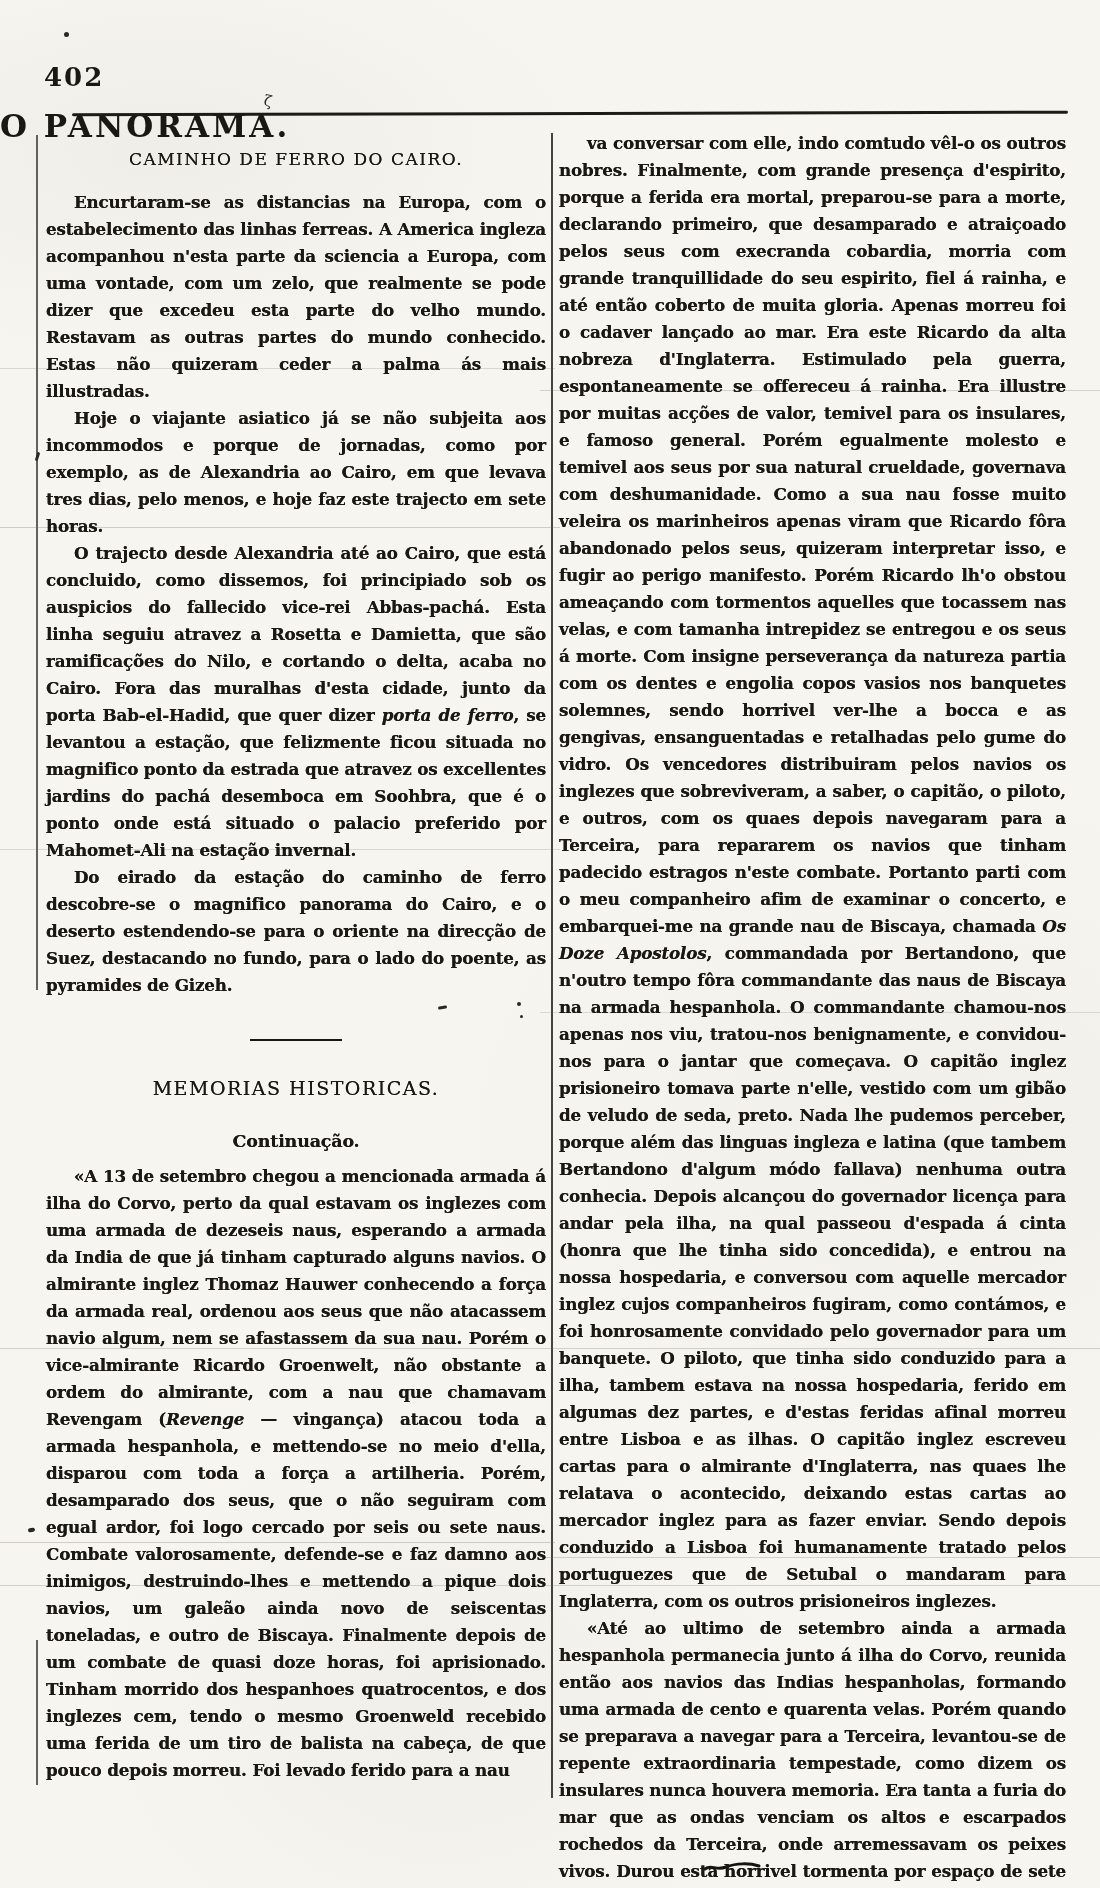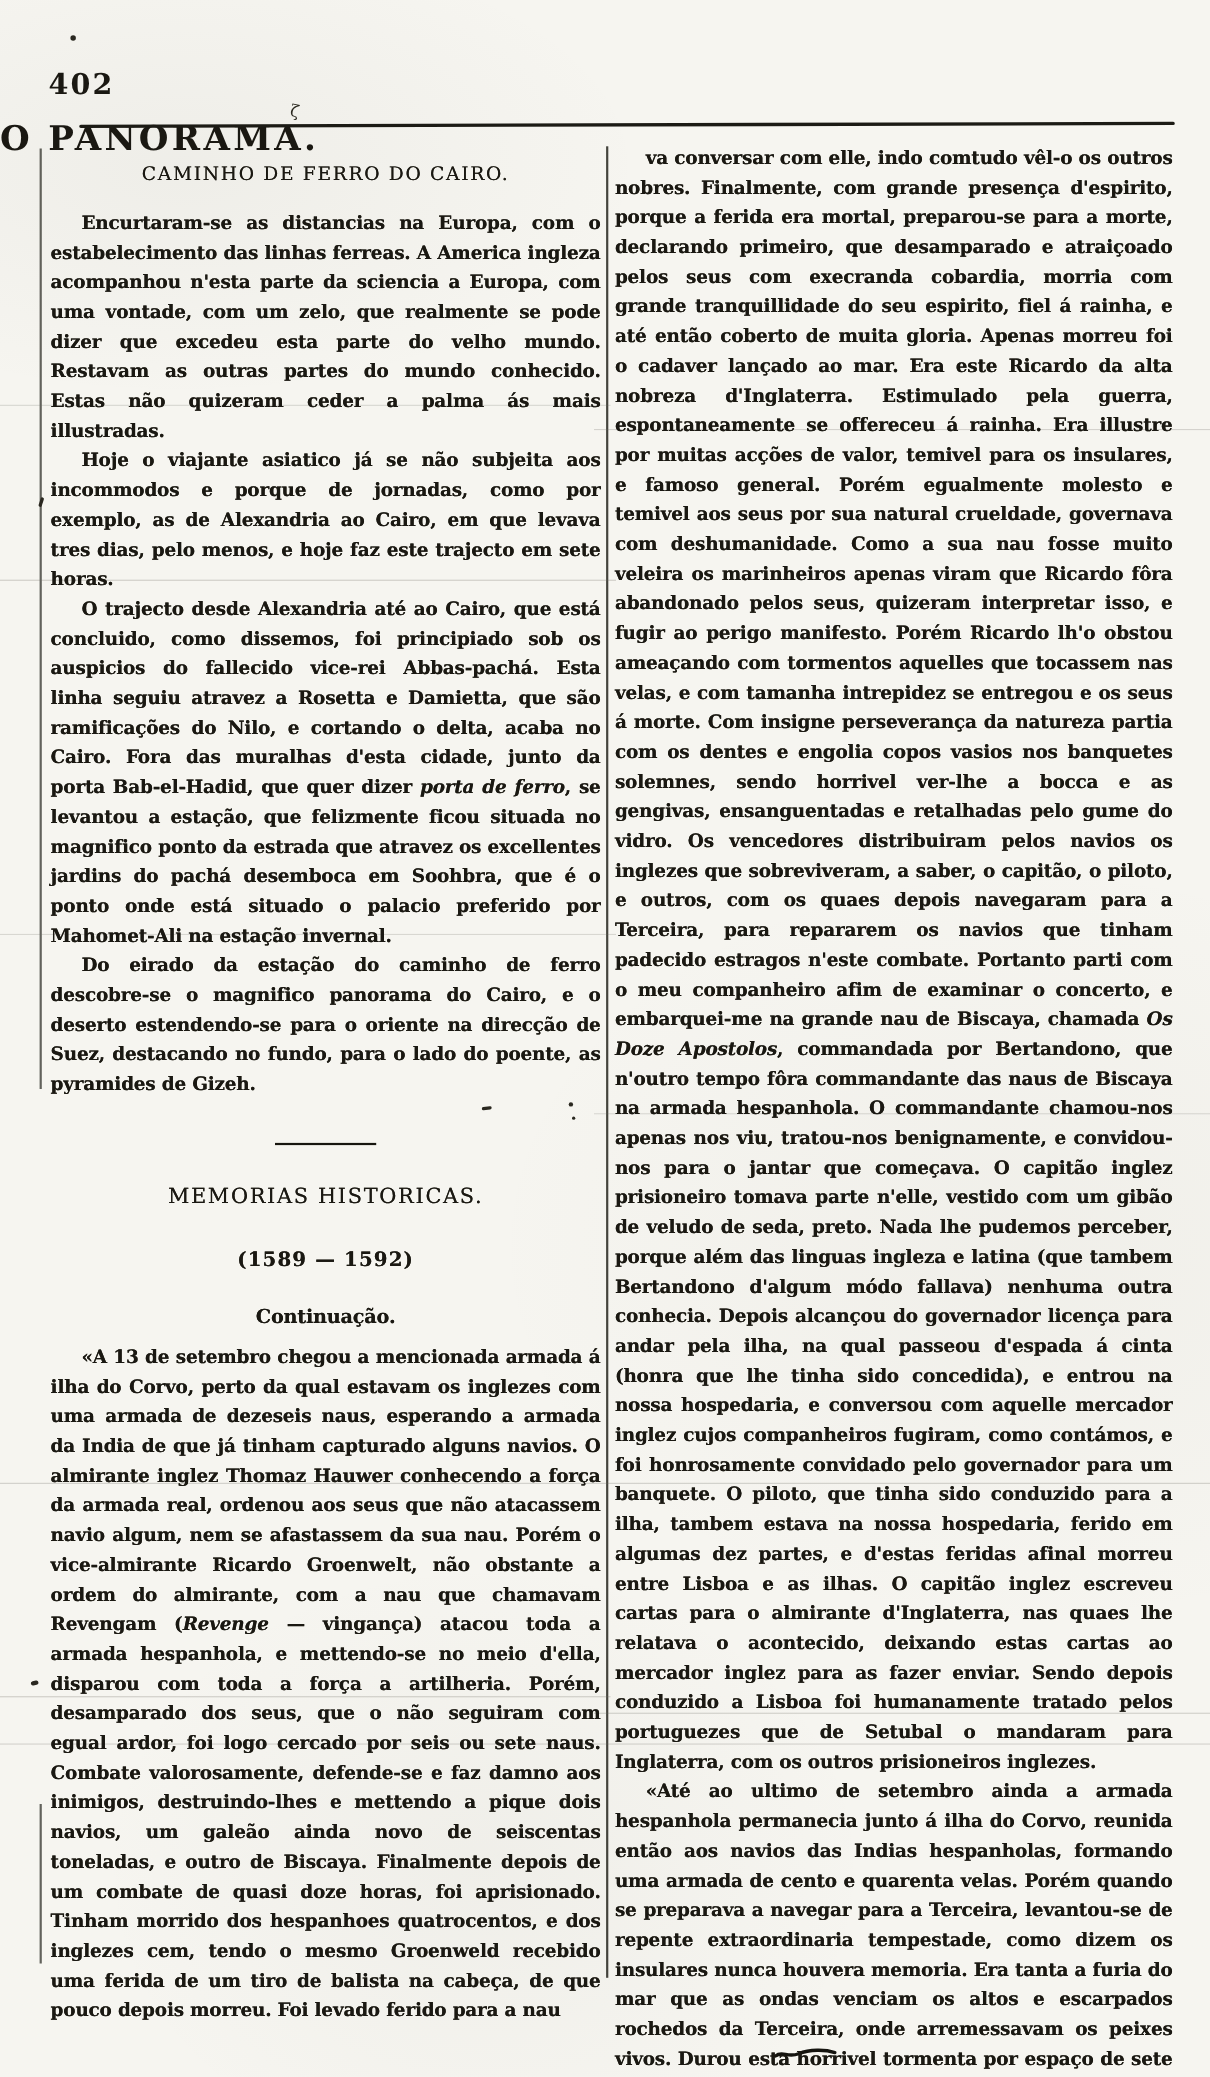--- a/index.html
+++ b/index.html
@@ -141,21 +141,20 @@
   <div>
       <p class="para"><span>Encurtaram-se as distancias na Europa, com o estabelecimento das linhas ferreas. A America ingleza acompanhou n'esta parte da sciencia a Europa, com uma vontade, com um zelo, que realmente se pode dizer que excedeu esta parte do velho mundo. Restavam as outras partes do mundo conhecido. Estas não quizeram ceder a palma ás mais illustradas.</span></p>
       <p class="para"><span>Hoje o viajante asiatico já se não subjeita aos incommodos e porque de jornadas, como por exemplo, as de Alexandria ao Cairo, em que levava tres dias, pelo menos, e hoje faz este trajecto em sete horas.</span></p>
       <p class="para"><span>O trajecto desde Alexandria até ao Cairo, que está concluido, como dissemos, foi principiado sob os auspicios do fallecido vice-rei Abbas-pachá. Esta linha seguiu atravez a Rosetta e Damietta, que são ramificações do Nilo, e cortando o delta, acaba no Cairo. Fora das muralhas d'esta cidade, junto da porta Bab-el-Hadid, que quer dizer </span><em>porta de ferro</em><span>, se levantou a estação, que felizmente ficou situada no magnifico ponto da estrada que atravez os excellentes jardins do pachá desemboca em Soohbra, que é o ponto onde está situado o palacio preferido por Mahomet-Ali na estação invernal.</span></p>
       <p class="para"><span>Do eirado da estação do caminho de ferro descobre-se o magnifico panorama do Cairo, e o deserto estendendo-se para o oriente na direcção de Suez, destacando no fundo, para o lado do poente, as pyramides de Gizeh.</span></p>
     </div>
 
   <div class="short-divider"></div>
 
   <p class="article2-title">MEMORIAS HISTORICAS.</p>
-  <p class="date-range">(1589 — 1592)</p>
   <p class="continuation">Continuação.</p>
   <div>
       <p class="para"><span>«A 13 de setembro chegou a mencionada armada á ilha do Corvo, perto da qual estavam os inglezes com uma armada de dezeseis naus, esperando a armada da India de que já tinham capturado alguns navios. O almirante inglez Thomaz Hauwer conhecendo a força da armada real, ordenou aos seus que não atacassem navio algum, nem se afastassem da sua nau. Porém o vice-almirante Ricardo Groenwelt, não obstante a ordem do almirante, com a nau que chamavam Revengam (</span><em>Revenge</em><span> — vingança) atacou toda a armada hespanhola, e mettendo-se no meio d'ella, disparou com toda a força a artilheria. Porém, desamparado dos seus, que o não seguiram com egual ardor, foi logo cercado por seis ou sete naus. Combate valorosamente, defende-se e faz damno aos inimigos, destruindo-lhes e mettendo a pique dois navios, um galeão ainda novo de seiscentas toneladas, e outro de Biscaya. Finalmente depois de um combate de quasi doze horas, foi aprisionado. Tinham morrido dos hespanhoes quatrocentos, e dos inglezes cem, tendo o mesmo Groenweld recebido uma ferida de um tiro de balista na cabeça, de que pouco depois morreu. Foi levado ferido para a nau </span></p>
     </div>
 </div>
 
 <div class="column column-right">
   <div>
       <p class="para"><span>va conversar com elle, indo comtudo vêl-o os outros nobres. Finalmente, com grande presença d'espirito, porque a ferida era mortal, preparou-se para a morte, declarando primeiro, que desamparado e atraiçoado pelos seus com execranda cobardia, morria com grande tranquillidade do seu espirito, fiel á rainha, e até então coberto de muita gloria. Apenas morreu foi o cadaver lançado ao mar. Era este Ricardo da alta nobreza d'Inglaterra. Estimulado pela guerra, espontaneamente se offereceu á rainha. Era illustre por muitas acções de valor, temivel para os insulares, e famoso general. Porém egualmente molesto e temivel aos seus por sua natural crueldade, governava com deshumanidade. Como a sua nau fosse muito veleira os marinheiros apenas viram que Ricardo fôra abandonado pelos seus, quizeram interpretar isso, e fugir ao perigo manifesto. Porém Ricardo lh'o obstou ameaçando com tormentos aquelles que tocassem nas velas, e com tamanha intrepidez se entregou e os seus á morte. Com insigne perseverança da natureza partia com os dentes e engolia copos vasios nos banquetes solemnes, sendo horrivel ver-lhe a bocca e as gengivas, ensanguentadas e retalhadas pelo gume do vidro. Os vencedores distribuiram pelos navios os inglezes que sobreviveram, a saber, o capitão, o piloto, e outros, com os quaes depois navegaram para a Terceira, para repararem os navios que tinham padecido estragos n'este combate. Portanto parti com o meu companheiro afim de examinar o concerto, e embarquei-me na grande nau de Biscaya, chamada </span><em>Os Doze Apostolos</em><span>, commandada por Bertandono, que n'outro tempo fôra commandante das naus de Biscaya na armada hespanhola. O commandante chamou-nos apenas nos viu, tratou-nos benignamente, e convidou-nos para o jantar que começava. O capitão inglez prisioneiro tomava parte n'elle, vestido com um gibão de veludo de seda, preto. Nada lhe pudemos perceber, porque além das linguas ingleza e latina (que tambem Bertandono d'algum módo fallava) nenhuma outra conhecia. Depois alcançou do governador licença para andar pela ilha, na qual passeou d'espada á cinta (honra que lhe tinha sido concedida), e entrou na nossa hospedaria, e conversou com aquelle mercador inglez cujos companheiros fugiram, como contámos, e foi honrosamente convidado pelo governador para um banquete. O piloto, que tinha sido conduzido para a ilha, tambem estava na nossa hospedaria, ferido em algumas dez partes, e d'estas feridas afinal morreu entre Lisboa e as ilhas. O capitão inglez escreveu cartas para o almirante d'Inglaterra, nas quaes lhe relatava o acontecido, deixando estas cartas ao mercador inglez para as fazer enviar. Sendo depois conduzido a Lisboa foi humanamente tratado pelos portuguezes que de Setubal o mandaram para Inglaterra, com os outros prisioneiros inglezes.</span></p>
       <p class="para"><span>«Até ao ultimo de setembro ainda a armada hespanhola permanecia junto á ilha do Corvo, reunida então aos navios das Indias hespanholas, formando uma armada de cento e quarenta velas. Porém quando se preparava a navegar para a Terceira, levantou-se de repente extraordinaria tempestade, como dizem os insulares nunca houvera memoria. Era tanta a furia do mar que as ondas venciam os altos e escarpados rochedos da Terceira, onde arremessavam os peixes vivos. Durou esta horrivel tormenta por espaço de sete ou oito dias, com terrivel ruido das ondas e do vento, que causava horror mesmo a nós que estavamos a seguro na ilha. Entretanto os</span></p>

